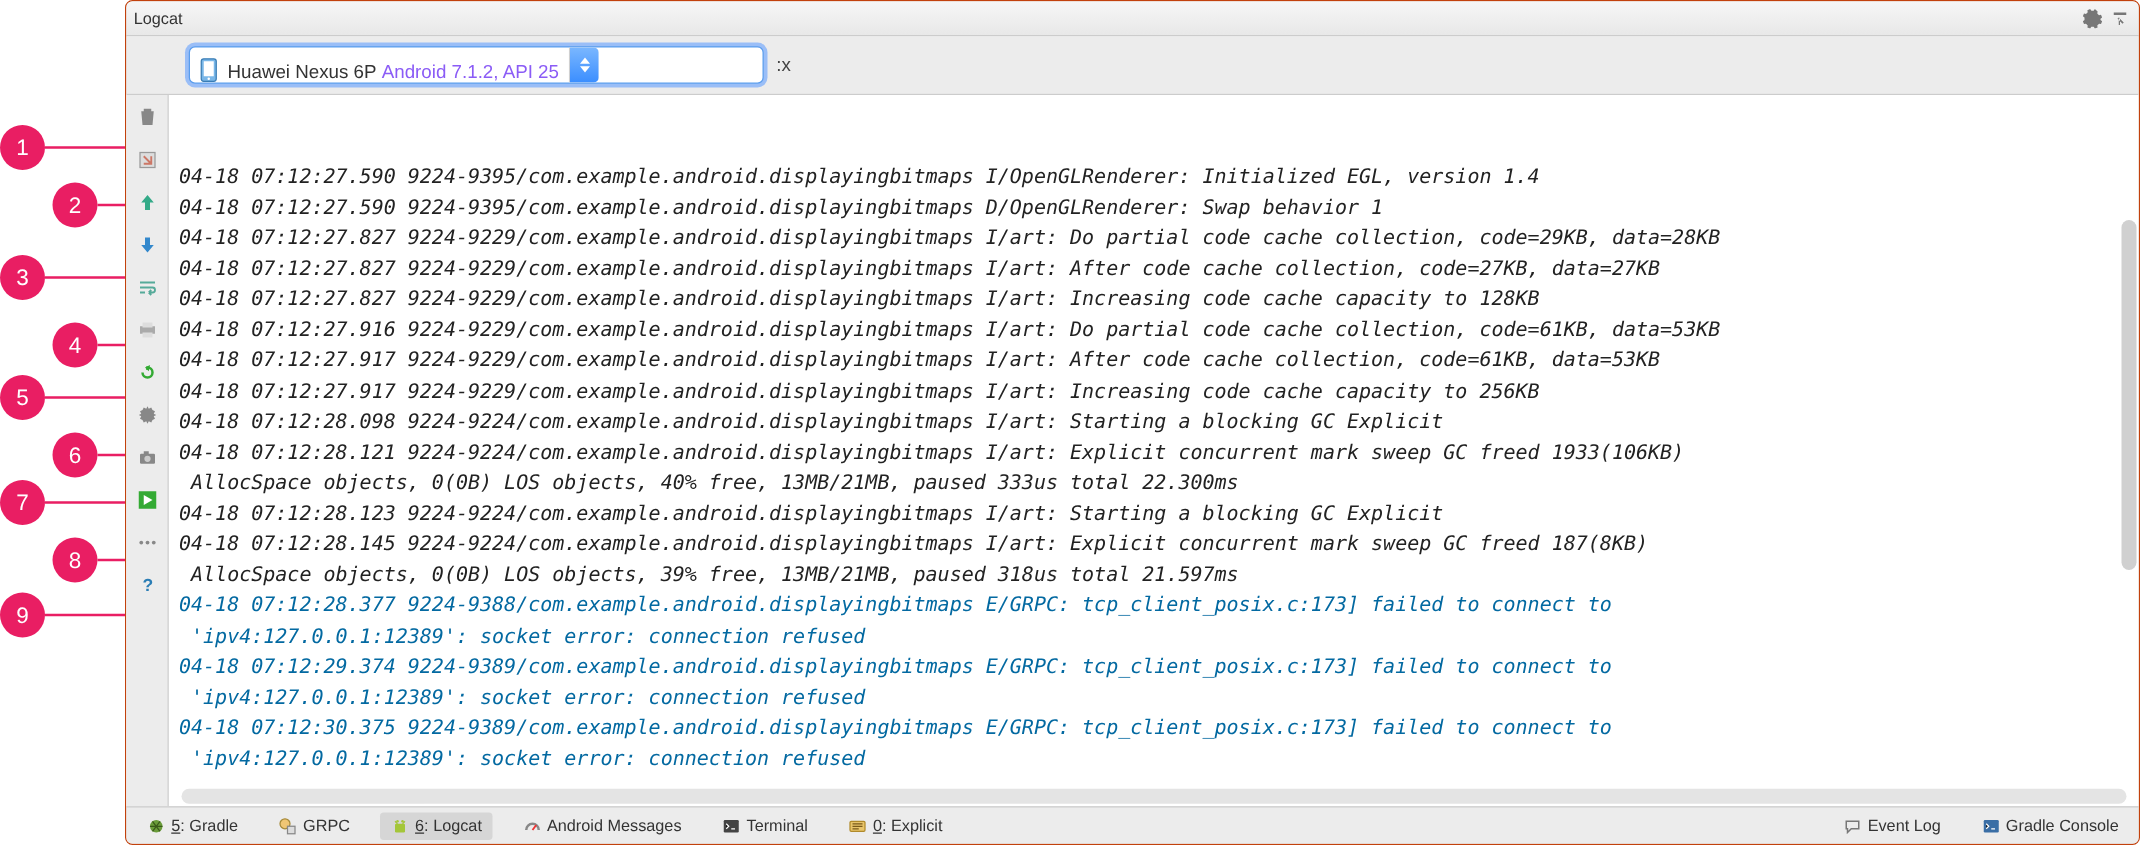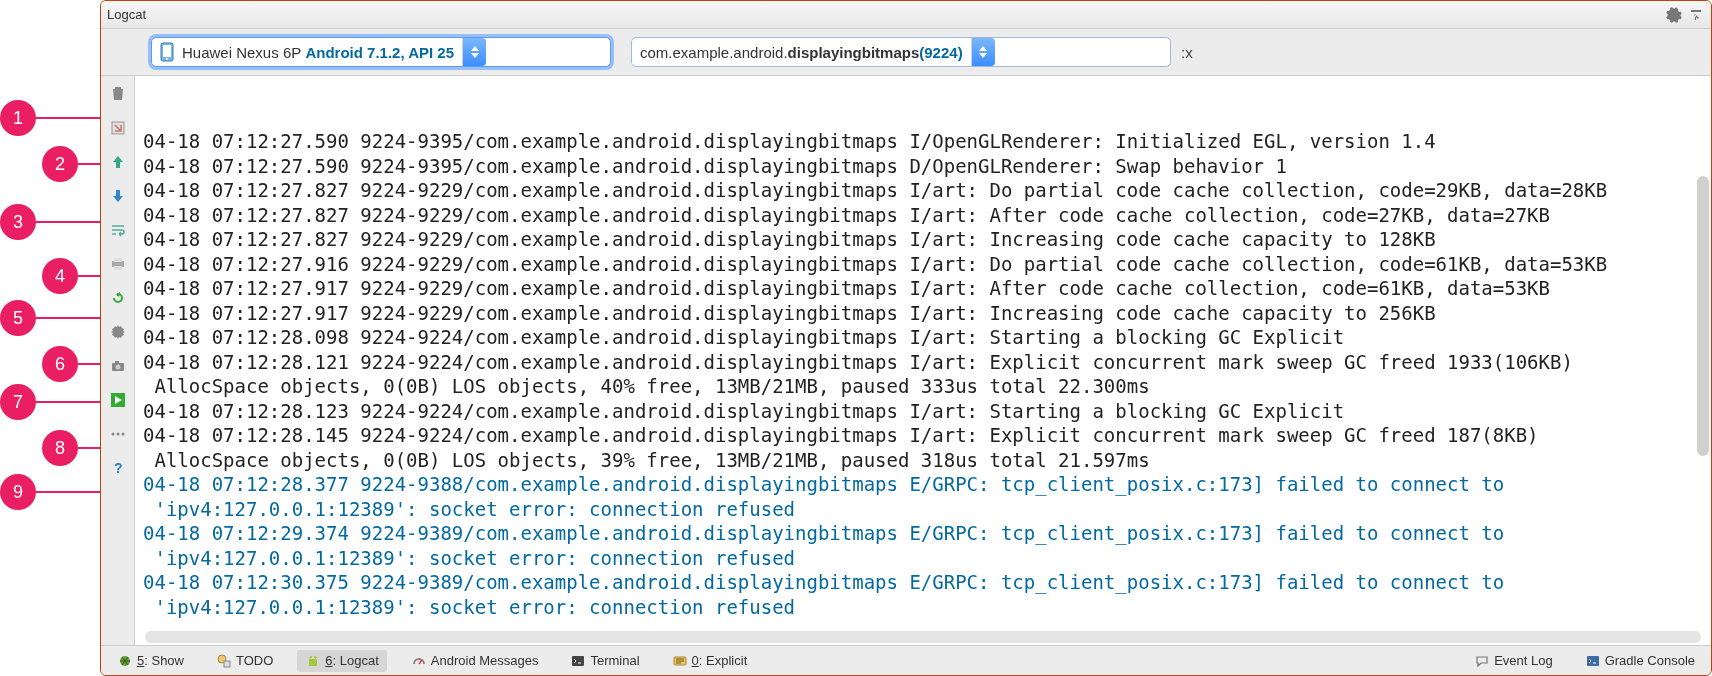--- a/index.html
+++ b/index.html
@@ -68,39 +68,39 @@
   }
   .filterbar {
     display: flex;
     align-items: center;
     gap: 20px;
     padding: 8px 50px 8px 50px;
     background: #ececec;
   }
   .combo {
     display: flex;
-    align-items: center;
+    align-items: flex-end;
     height: 30px;
     background: #fff;
     border: 1px solid #a0b9d8;
     border-radius: 5px;
     padding: 0 0 0 8px;
     font-size: 15px;
     color: #333;
     position: relative;
   }
   .combo.selected {
     box-shadow: 0 0 0 3px rgba(100,160,255,0.6);
     border-color: #5a9ded;
   }
   .combo .device-icon {
     width: 16px; height: 20px;
     margin-right: 6px;
   }
-  .combo .faded { color: #0369a1; font-weight: bold; }
+  .combo .faded { color: #8b5cf6; }
   .combo .bold { font-weight: 600; }
   .combo .arrow-btn {
     width: 24px; height: 28px;
     margin-left: 8px;
     border-left: 1px solid #d0d0d0;
     border-radius: 0 4px 4px 0;
     background: linear-gradient(#7ab7ff,#3b8eff);
     display: flex;
     flex-direction: column;
     align-items: center;
@@ -139,27 +139,28 @@
   }
   .gutter .gbtn {
     width: 24px; height: 24px;
     display: flex; align-items: center; justify-content: center;
     color: #555;
     border-radius: 3px;
   }
   .log {
     flex: 1;
     font-family: Menlo, Consolas, monospace;
-    font-size: 19px;
+    font-size: 16px;
     line-height: 24.5px;
     color: #222;
     padding: 4px 8px;
     white-space: pre;
     overflow: auto;
     position: relative;
+    font-style: italic;
   }
   .log .err { color: #0369a1; }
   .scrollbar-h {
     position: absolute;
     left: 10px; right: 10px; bottom: 2px;
     height: 12px;
     background: #e4e4e4;
     border-radius: 6px;
   }
   .vscroll {
@@ -264,29 +265,20 @@
       </span>
       <span>Huawei Nexus 6P</span>
       <span>&nbsp;</span>
       <span class="faded">Android 7.1.2, API 25</span>
       <span class="arrow-btn">
           <span class="tri-up"></span>
           <span class="tri-down"></span>
         </span>
     </div>
 
-    <div class="combo" style="min-width:540px">
-      <span>com.example.android.</span>
-        <span class="bold">displayingbitmaps</span>
-        <span class="faded"> (9224)</span>
-      <span class="arrow-btn">
-          <span class="tri-up"></span>
-          <span class="tri-down"></span>
-        </span>
-    </div>
     <span class="regex-hint">:x</span>
 
     <div style="flex:1"></div>
 
   </div>
 
   <div class="body">
     <div class="gutter">
         <div class="gbtn">
           <svg width="16" height="16">
@@ -365,30 +357,30 @@
   </div>
 
   <div class="bottombar">
     <span class="tab">
       <span class="tab-icon">
           <svg width="14" height="14">
             <circle cx="7" cy="7" r="5" fill="#6a9c3a"></circle>
             <path d="M2 7h10M4 3l6 8M10 3l-6 8" stroke="#3a5a1a" stroke-width="1"></path>
           </svg>
         </span>
-      <span><u>5</u><span>: Show</span></span>
+      <span><u>5</u><span>: Gradle</span></span>
     </span>
     <span class="tab">
       <span class="tab-icon">
           <svg width="14" height="14">
             <circle cx="5" cy="5" r="4" fill="#f0c674" stroke="#a68a3a"></circle>
             <rect x="7" y="7" width="6" height="6" fill="#ddd" stroke="#888"></rect>
           </svg>
         </span>
-      <span>TODO</span>
+      <span>GRPC</span>
     </span>
     <span class="tab active">
       <span class="tab-icon">
           <svg width="14" height="14">
             <rect x="3" y="5" width="8" height="7" rx="1" fill="#a4c639"></rect>
             <circle cx="5" cy="3" r="1" fill="#a4c639"></circle>
             <circle cx="9" cy="3" r="1" fill="#a4c639"></circle>
             <path d="M3 3l2 2M11 3l-2 2" stroke="#a4c639"></path>
           </svg>
         </span>

